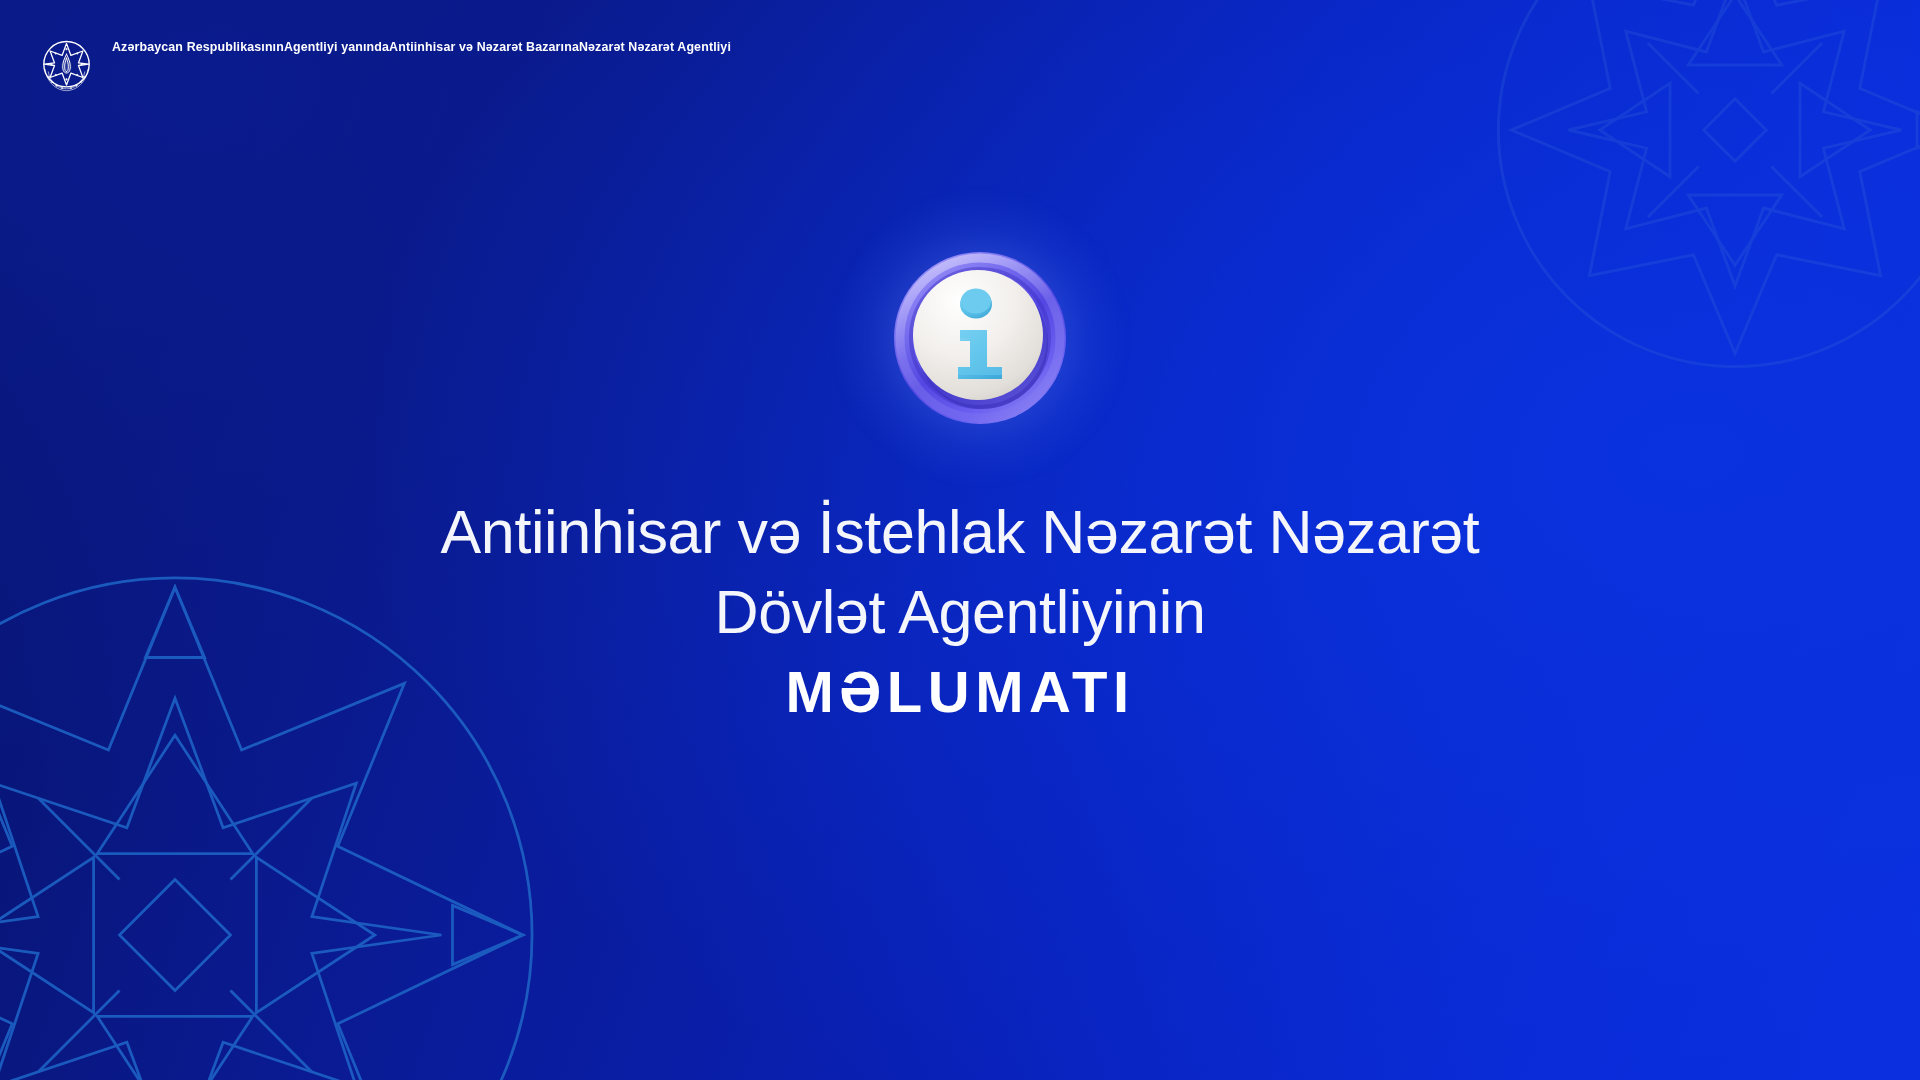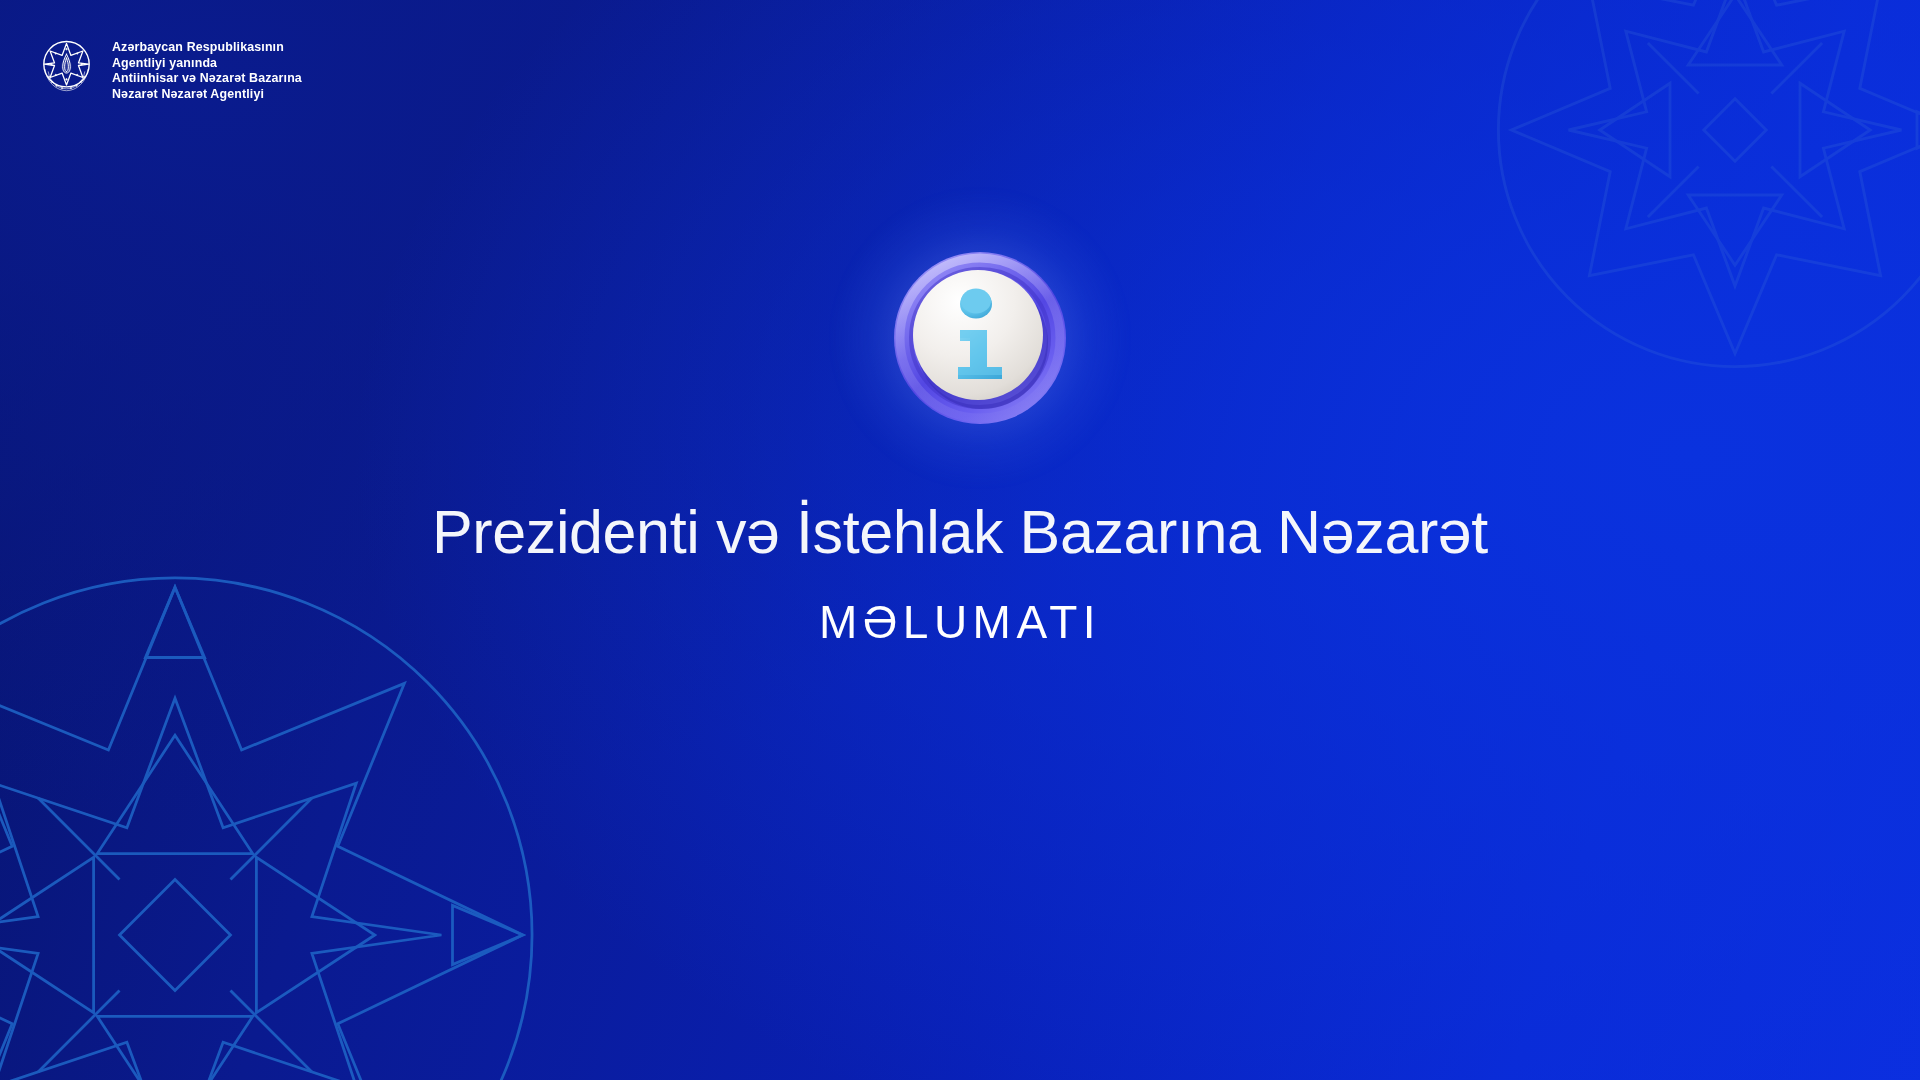--- a/index.html
+++ b/index.html
@@ -62,21 +62,21 @@
   .emblem {
     width: 63px;
     height: 63px;
     flex: 0 0 63px;
     margin-top: 3px;
   }
   .emblem svg { display:block; width:63px; height:63px; }
 
   .logo-text {
     display: flex;
-    flex-direction: column;
+    flex-direction: row;
     justify-content: flex-start;
     padding-top: 9px;
   }
   .logo-text span {
     display: block;
     color: #ffffff;
     font-size: 12.4px;
     font-weight: 700;
     line-height: 15.6px;
     letter-spacing: 0.15px;
@@ -124,24 +124,24 @@
   }
   .headline .line {
     color: #f4f6fb;
     font-size: 61px;
     font-weight: 300;
     line-height: 80px;
     letter-spacing: -0.4px;
     white-space: nowrap;
   }
   .headline .emph {
-    margin-top: 14px;
+    margin-top: 4px;
     color: #ffffff;
-    font-size: 46px;
-    font-weight: 400;
+    font-size: 58px;
+    font-weight: 700;
     line-height: 72px;
     letter-spacing: 5.5px;
     white-space: nowrap;
   }
 </style>
 </head>
 <body>
 
 <div class="stage">
 
@@ -296,17 +296,18 @@
 
       <ellipse cx="86" cy="56" rx="16" ry="14.5" fill="url(#dotGrad)"></ellipse>
       <ellipse cx="86" cy="53" rx="15" ry="12.5" fill="#6dcbef"></ellipse>
 
       <path d="M70 82 L70 93 L80 93 L80 119 L68 119 L68 131 L112 131 L112 119 L97 119 L97 82 Z" fill="url(#letterGrad)"></path>
       <path d="M70 82 L70 90 L80 90 L80 119 L68 119 L68 127 L112 127 L112 119 L97 119 L97 82 Z" fill="#69cbef" opacity="0.55"></path>
     </svg>
   </div>
 
   <div class="headline">
-    <div class="line">Prezidenti və İstehlak Bazarına Nəzarət</div>
+    <div class="line">Antiinhisar və İstehlak Nəzarət Nəzarət</div>
+    <div class="line">Dövlət Agentliyinin</div>
     <div class="emph">MƏLUMATI</div>
   </div>
 
 </div>
 
 </body></html>

